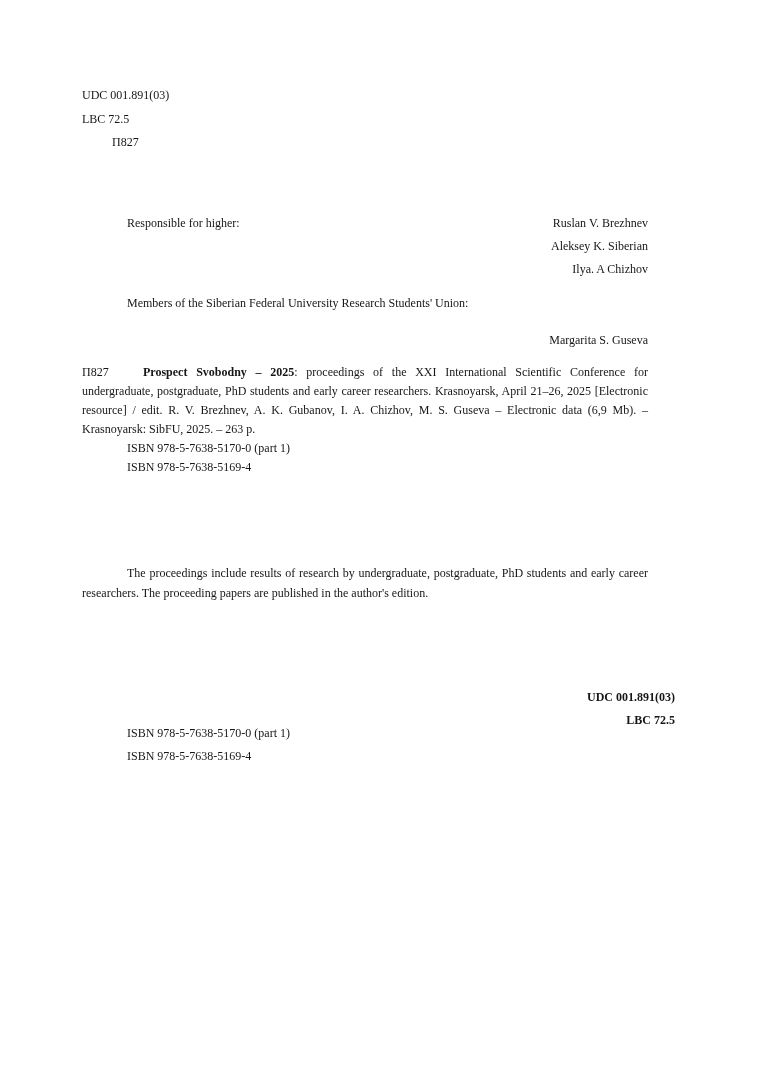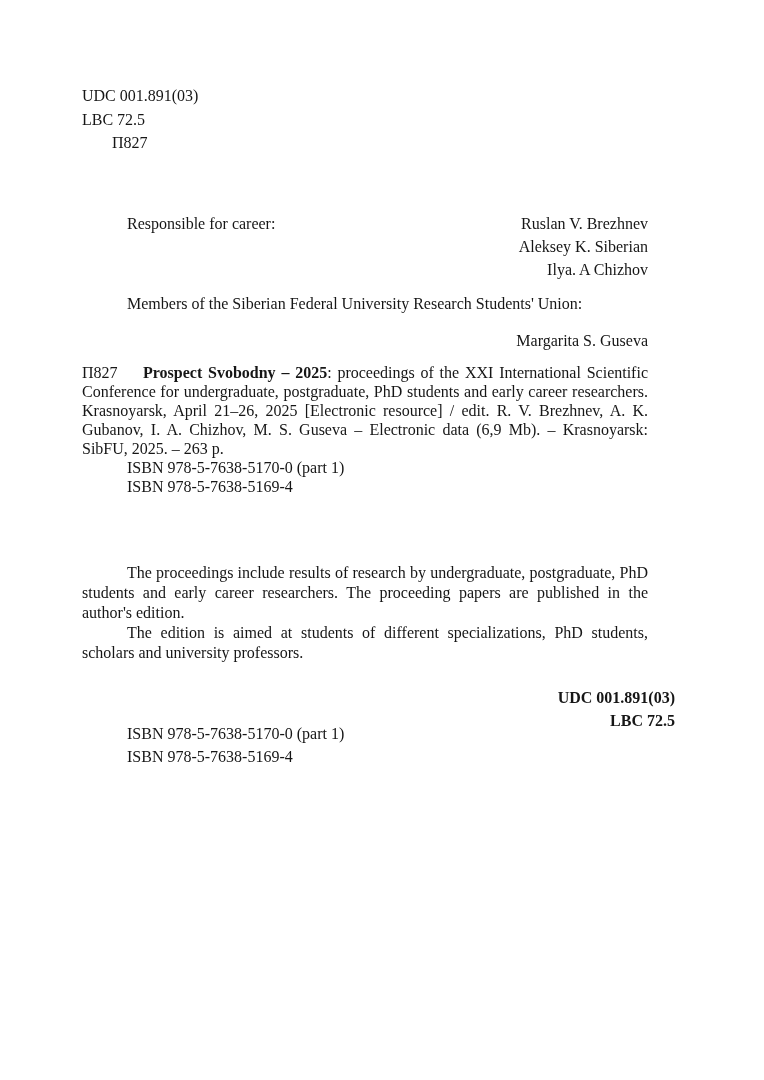--- a/index.html
+++ b/index.html
@@ -7,21 +7,21 @@
     padding: 0;
     background: #ffffff;
   }
   .page {
     position: relative;
     width: 764px;
     height: 1080px;
     background: #ffffff;
     font-family: "Liberation Serif", "DejaVu Serif", serif;
     color: #161616;
-    font-size: 16px;
+    font-size: 12px;
     overflow: hidden;
   }
   .abs { position: absolute; }
 
   
   .top-codes { top: 84px; left: 82px; line-height: 23.5px; }
   .top-codes .code-line { white-space: nowrap; }
   .top-codes .indent { margin-left: 30px; }
 
   
@@ -66,21 +66,21 @@
 
 <div class="page">
 
   <div class="abs top-codes">
     <div class="code-line">UDC 001.891(03)</div>
     <div class="code-line">LBC 72.5</div>
     <div class="code-line indent">П827</div>
   </div>
 
   <div class="abs resp-row">
-    <div class="resp-label">Responsible for career:</div>
+    <div class="resp-label">Responsible for higher:</div>
     <div class="resp-names">
       <div>Ruslan V. Brezhnev</div>
       <div>Aleksey K. Siberian</div>
       <div>Ilya. A Chizhov</div>
     </div>
   </div>
 
   <div class="abs members-line">Members of the Siberian Federal University Research Students' Union:</div>
 
   <div class="abs guseva-line">Margarita S. Guseva</div>
@@ -88,21 +88,20 @@
   <div class="abs catalog">
     <p class="jpara"><span class="catalog-code">П827</span><b>Prospect Svobodny – 2025</b><span>: proceedings of the XXI International Scientific Conference for undergraduate, postgraduate, PhD students and early career researchers. Krasnoyarsk, April 21–26, 2025 [Electronic resource] / edit. R. V. Brezhnev, A. K. Gubanov, I. A. Chizhov, M. S. Guseva – Electronic data (6,9 Mb). – Krasnoyarsk: SibFU, 2025. – 263 p.</span></p>
     <div class="isbn-block">
       <div class="isbn-line">ISBN 978-5-7638-5170-0 (part 1)</div>
       <div class="isbn-line">ISBN 978-5-7638-5169-4</div>
     </div>
   </div>
 
   <div class="abs abstract">
     <p class="jpara">The proceedings include results of research by undergraduate, postgraduate, PhD students and early career researchers. The proceeding papers are published in the author's edition.</p>
-    <p class="jpara">The edition is aimed at students of different specializations, PhD students, scholars and university professors.</p>
   </div>
 
   <div class="abs bottom-codes">
     <div>UDC 001.891(03)</div>
     <div>LBC 72.5</div>
   </div>
 
   <div class="abs bottom-isbn">
     <div class="isbn-line">ISBN 978-5-7638-5170-0 (part 1)</div>
     <div class="isbn-line">ISBN 978-5-7638-5169-4</div>

